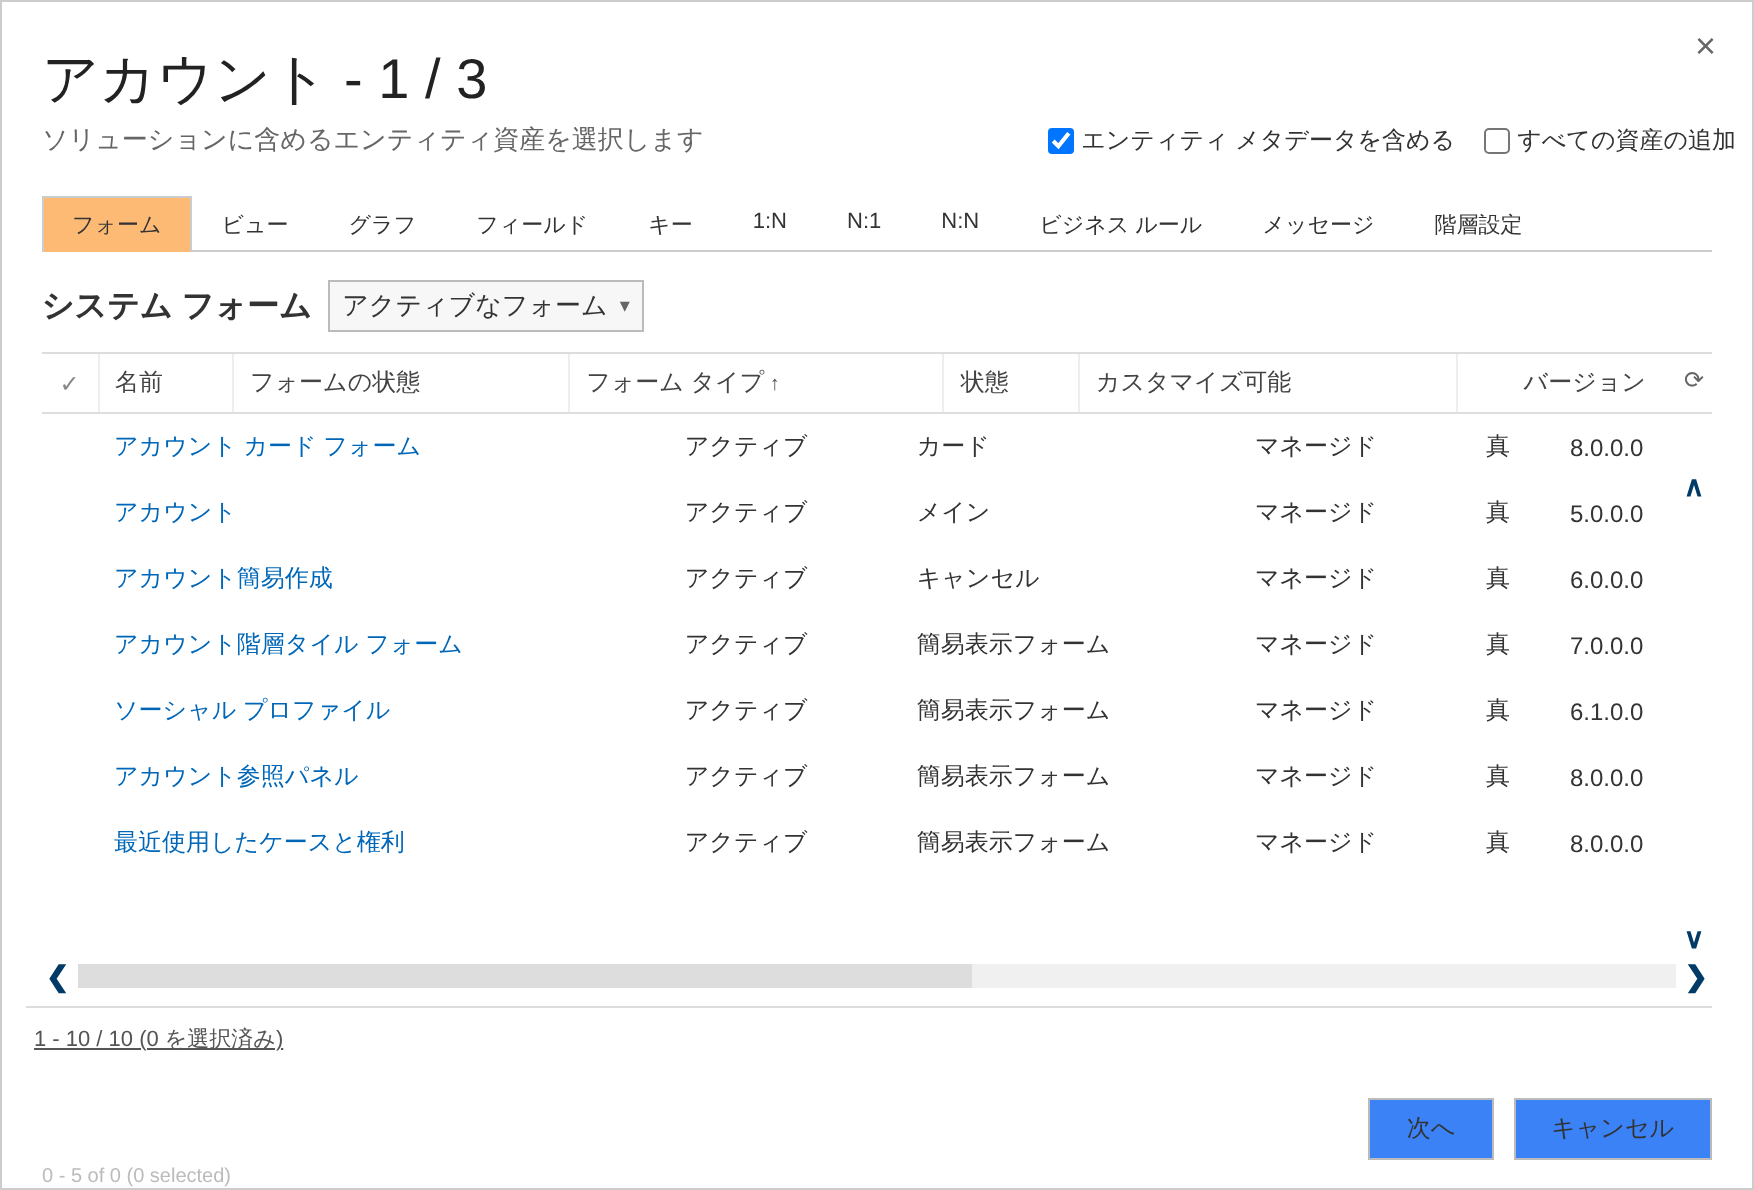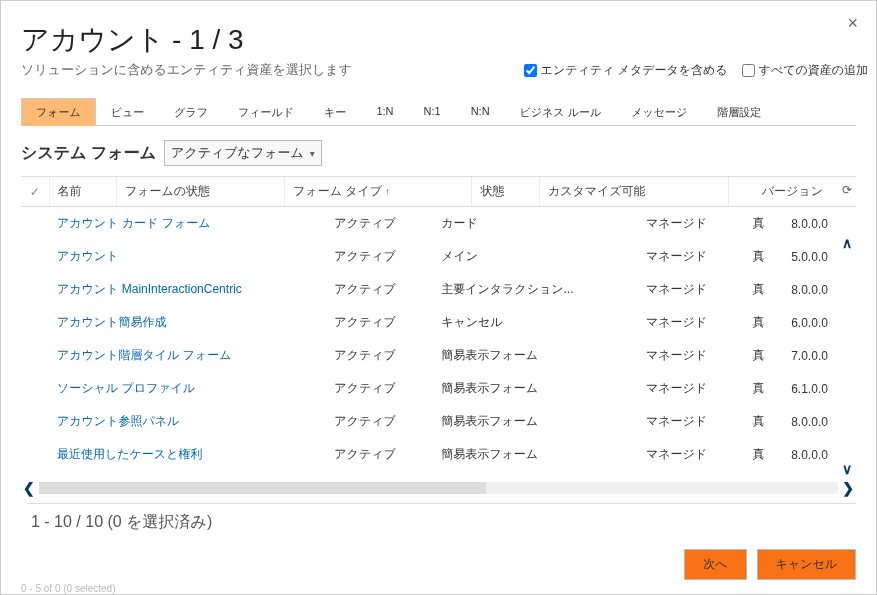--- a/index.html
+++ b/index.html
@@ -26,23 +26,23 @@
     .col-check { width: 28px; text-align: center; }
     .col-check .chk { color: #888; }
     .refresh { position: absolute; right: 4px; top: 6px; color: #666; cursor: pointer; font-size: 12px; }
     .sort-up::after { content: " ↑"; color: #555; font-size: 10px; }
     .vscroll { position: absolute; right: 0; top: 28px; bottom: 0; width: 18px; display: flex; flex-direction: column; justify-content: space-between; align-items: center; }
     .vscroll .up, .vscroll .down { font-size: 14px; color: #003a66; cursor: pointer; font-weight: bold; }
     .hscroll { display: flex; align-items: center; margin: 2px 20px 0 20px; height: 18px; }
     .hscroll .left, .hscroll .right { font-size: 14px; color: #003a66; cursor: pointer; padding: 0 2px; font-weight: bold; }
     .hscroll .track { flex: 1; height: 12px; background: #f0f0f0; margin: 0 2px; position: relative; }
     .hscroll .thumb { position: absolute; left: 0; top: 0; height: 100%; width: 56%; background: #ddd; }
-    .statusbar { margin: 6px 20px 0 26px; border-top: 1px solid #ddd; padding: 8px 4px; font-size: 16px; color: #555; }
+    .statusbar { margin: 6px 20px 0 12px; border-top: 1px solid #ddd; padding: 8px 4px; font-size: 11px; color: #555; text-decoration: underline; }
     .footer { position: absolute; bottom: 14px; right: 20px; display: flex; gap: 10px; }
-    .btn { border: 1px solid #bbb; background: #f97316; padding: 6px 18px; font-size: 12px; cursor: pointer; color: #333; }
+    .btn { border: 1px solid #bbb; background: #3b82f6; padding: 6px 18px; font-size: 12px; cursor: pointer; color: #333; }
     .grid-body { height: 270px; overflow: hidden; position: relative; }
     .bottom-shadow { position:absolute; bottom:0; left:0; right:0; font-size:10px; color:#bbb; padding-left:20px; }
   </style>
 </head>
 <body>
 
 <span class="close">×</span>
 
 <div class="header">
   <div class="title-block">
@@ -114,29 +114,20 @@
             <td class="col-check"></td>
             <td class="link">アカウント</td>
             <td>アクティブ</td>
             <td>メイン</td>
             <td>マネージド</td>
             <td>真</td>
             <td>5.0.0.0</td>
           </tr>
           <tr>
             <td class="col-check"></td>
-            <td class="link">アカウント MainInteractionCentric</td>
-            <td>アクティブ</td>
-            <td>主要インタラクション...</td>
-            <td>マネージド</td>
-            <td>真</td>
-            <td>8.0.0.0</td>
-          </tr>
-          <tr>
-            <td class="col-check"></td>
             <td class="link">アカウント簡易作成</td>
             <td>アクティブ</td>
             <td>キャンセル</td>
             <td>マネージド</td>
             <td>真</td>
             <td>6.0.0.0</td>
           </tr>
           <tr>
             <td class="col-check"></td>
             <td class="link">アカウント階層タイル フォーム</td>

